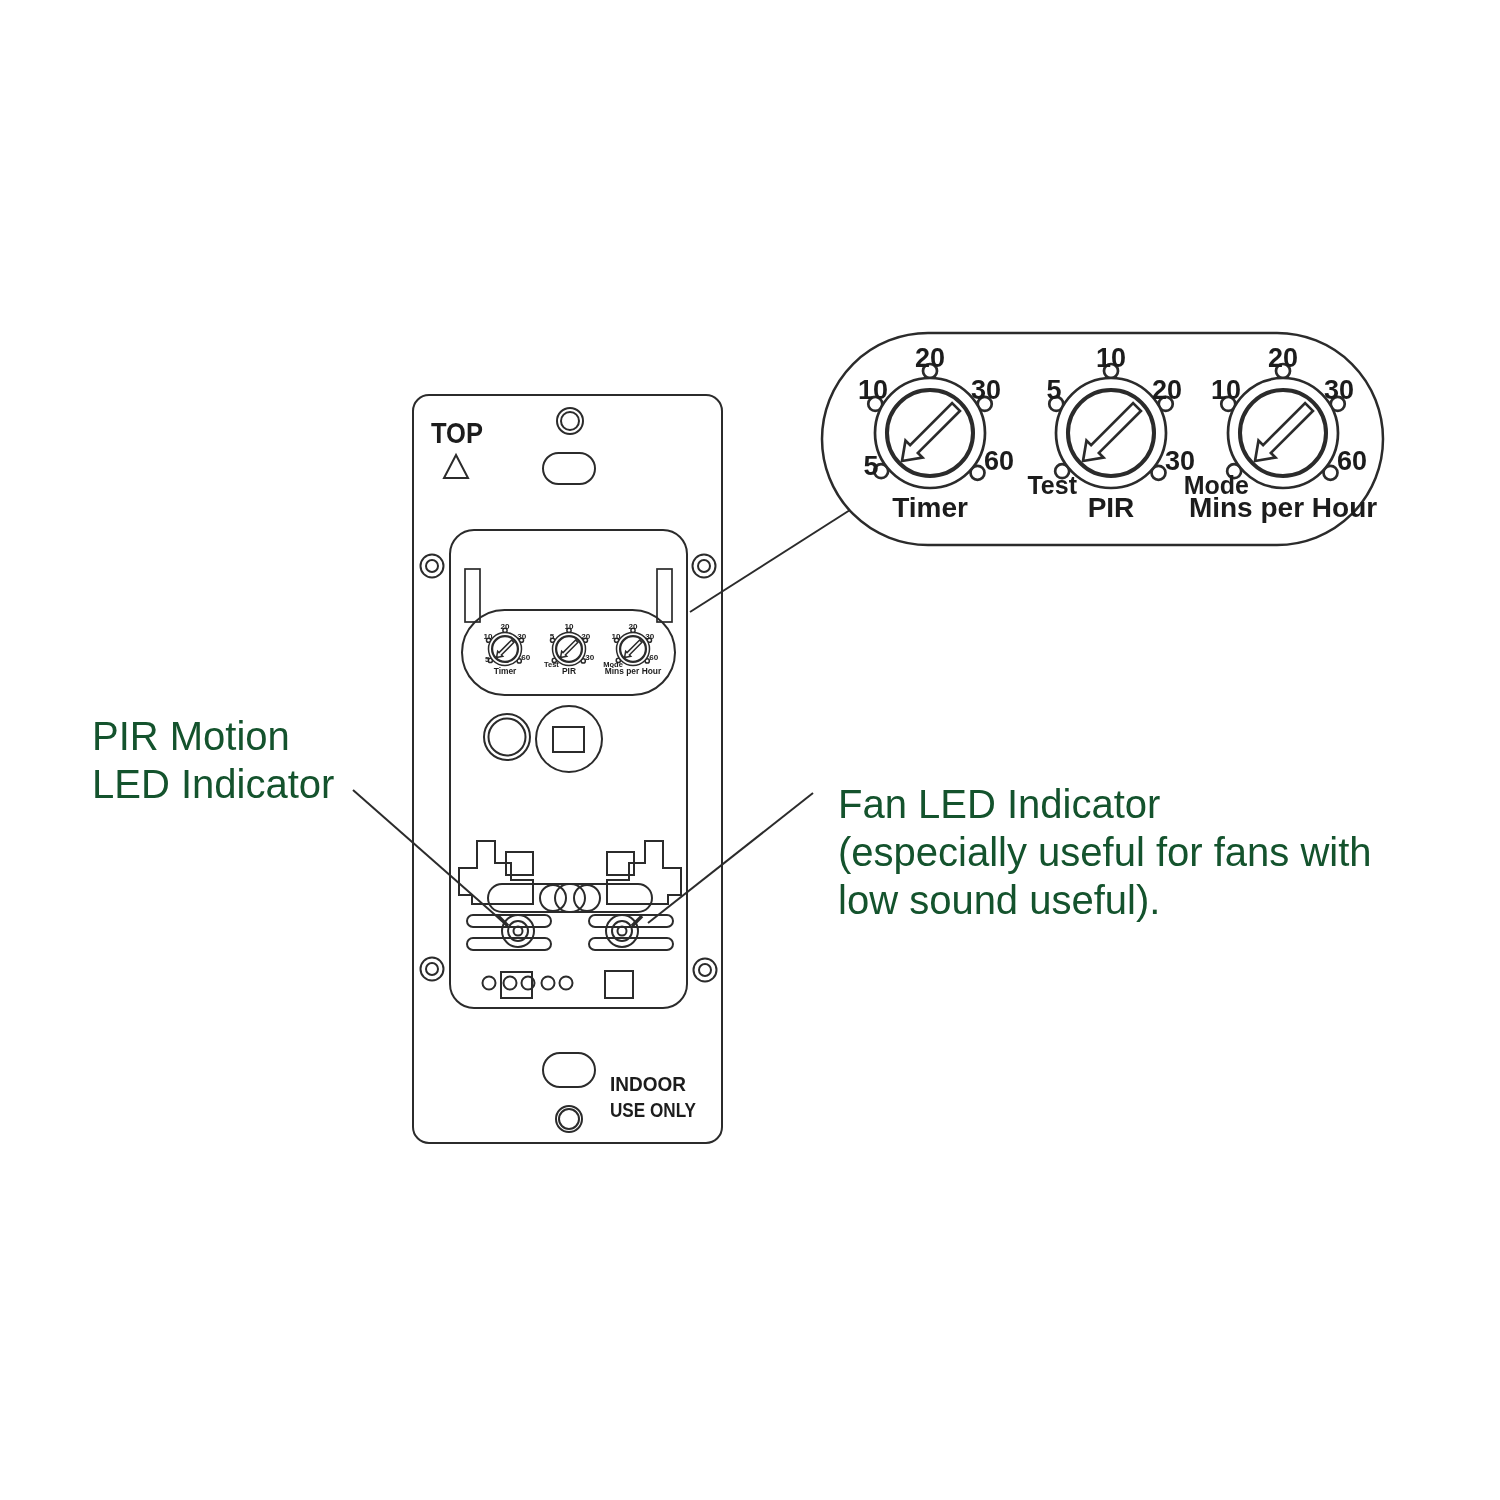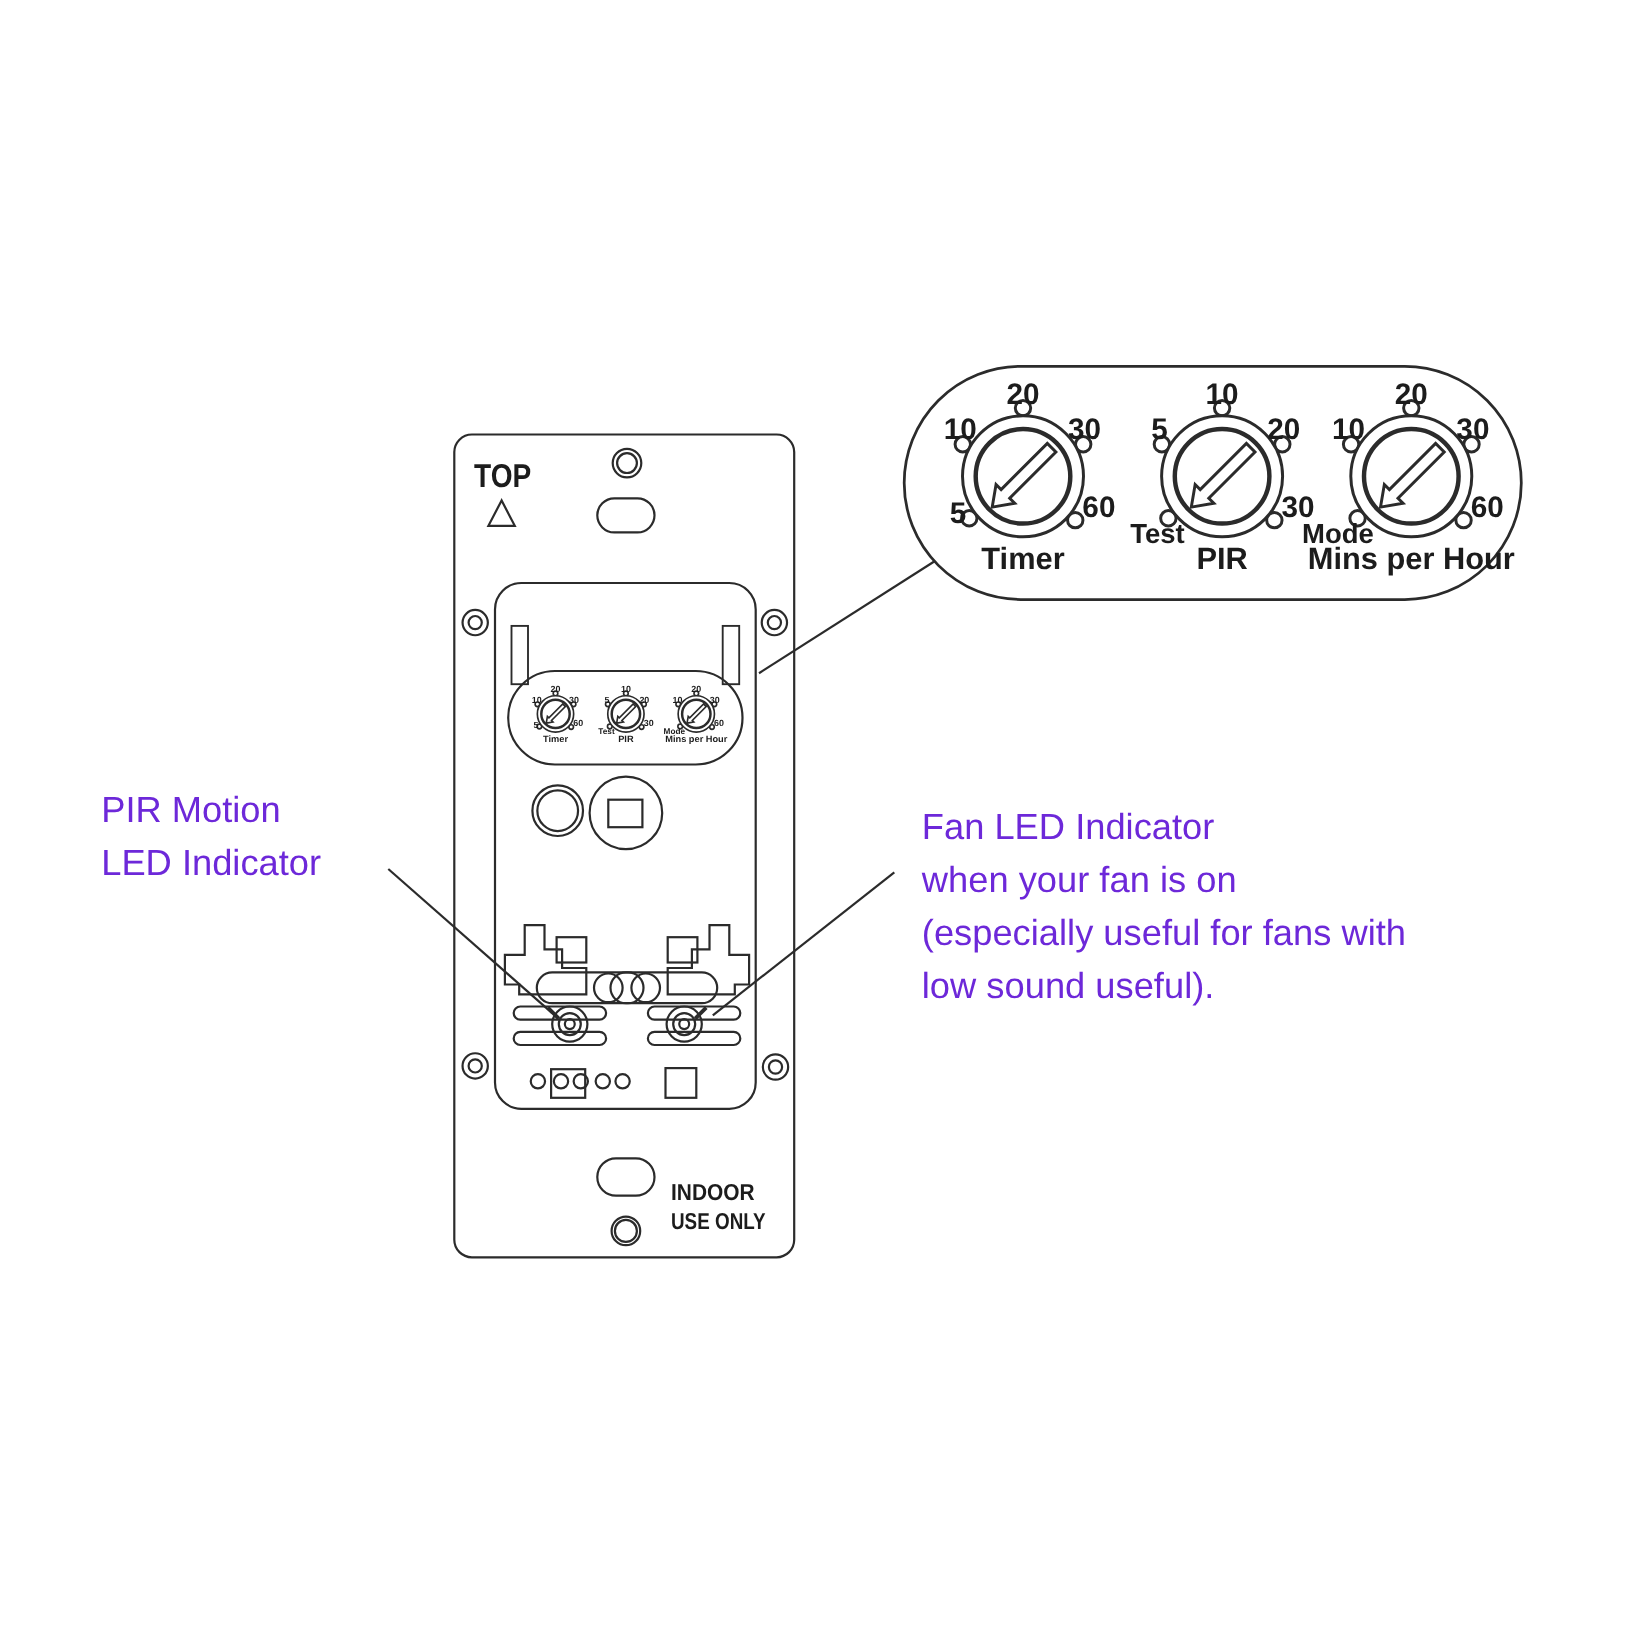--- a/index.html
+++ b/index.html
@@ -1,19 +1,19 @@
 <!DOCTYPE html>
 <html><head>
 <meta charset="utf-8">
 <style>
   html,body{margin:0;padding:0;background:#ffffff;}
   .canvas{position:relative;width:1500px;height:1500px;background:#ffffff;overflow:hidden;
           font-family:"Liberation Sans", sans-serif;}
   svg{position:absolute;left:0;top:0;}
-  .note{position:absolute;color:#6d28d9;font-size:33px;line-height:48px;white-space:nowrap;
+  .note{position:absolute;color:#14532d;font-size:40px;line-height:48px;white-space:nowrap;
         font-family:"Liberation Sans", sans-serif;}
   svg text{font-family:"Liberation Sans", sans-serif;fill:#1c1c1c;}
 </style>
 </head>
 <body>
 
 <div class="canvas">
 
   <svg id="diagram-svg" width="1500" height="1500" viewBox="0 0 1500 1500" fill="none" stroke="#2b2b2b" stroke-width="2">
 
@@ -201,20 +201,19 @@
 
     <line x1="353" y1="790" x2="502" y2="921"></line>
     <line x1="813" y1="793" x2="648" y2="923"></line>
   </svg>
 
   <div class="note" style="left:92px;top:712px;">
       <div>PIR Motion</div>
       <div>LED Indicator</div>
     </div>
 
-  <div class="note" style="left:838px;top:728px;">
+  <div class="note" style="left:838px;top:780px;">
       <div>Fan LED Indicator</div>
-      <div>when your fan is on</div>
       <div>(especially useful for fans with</div>
       <div>low sound useful).</div>
     </div>
 
 </div>
 
 </body></html>

